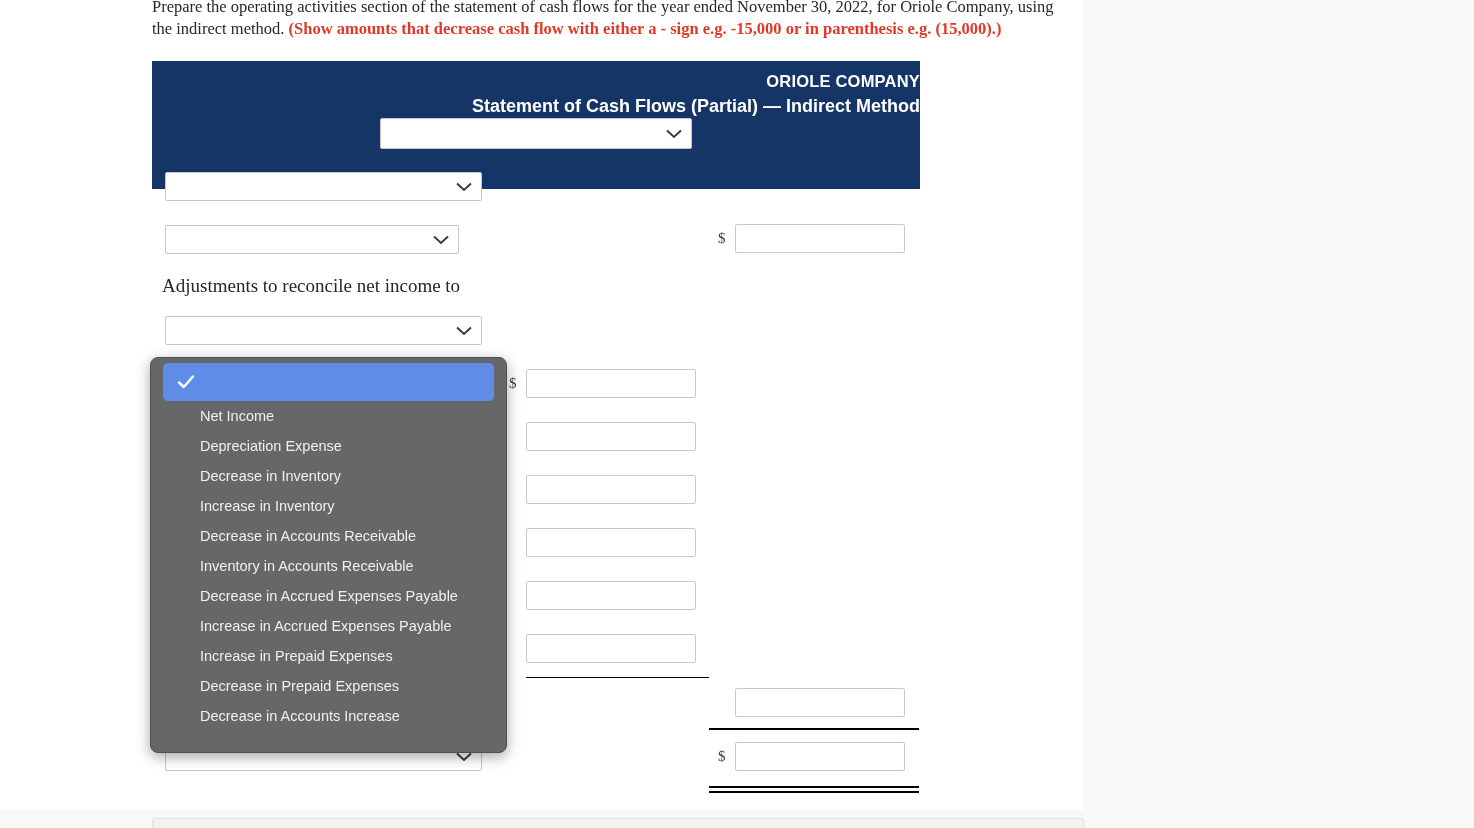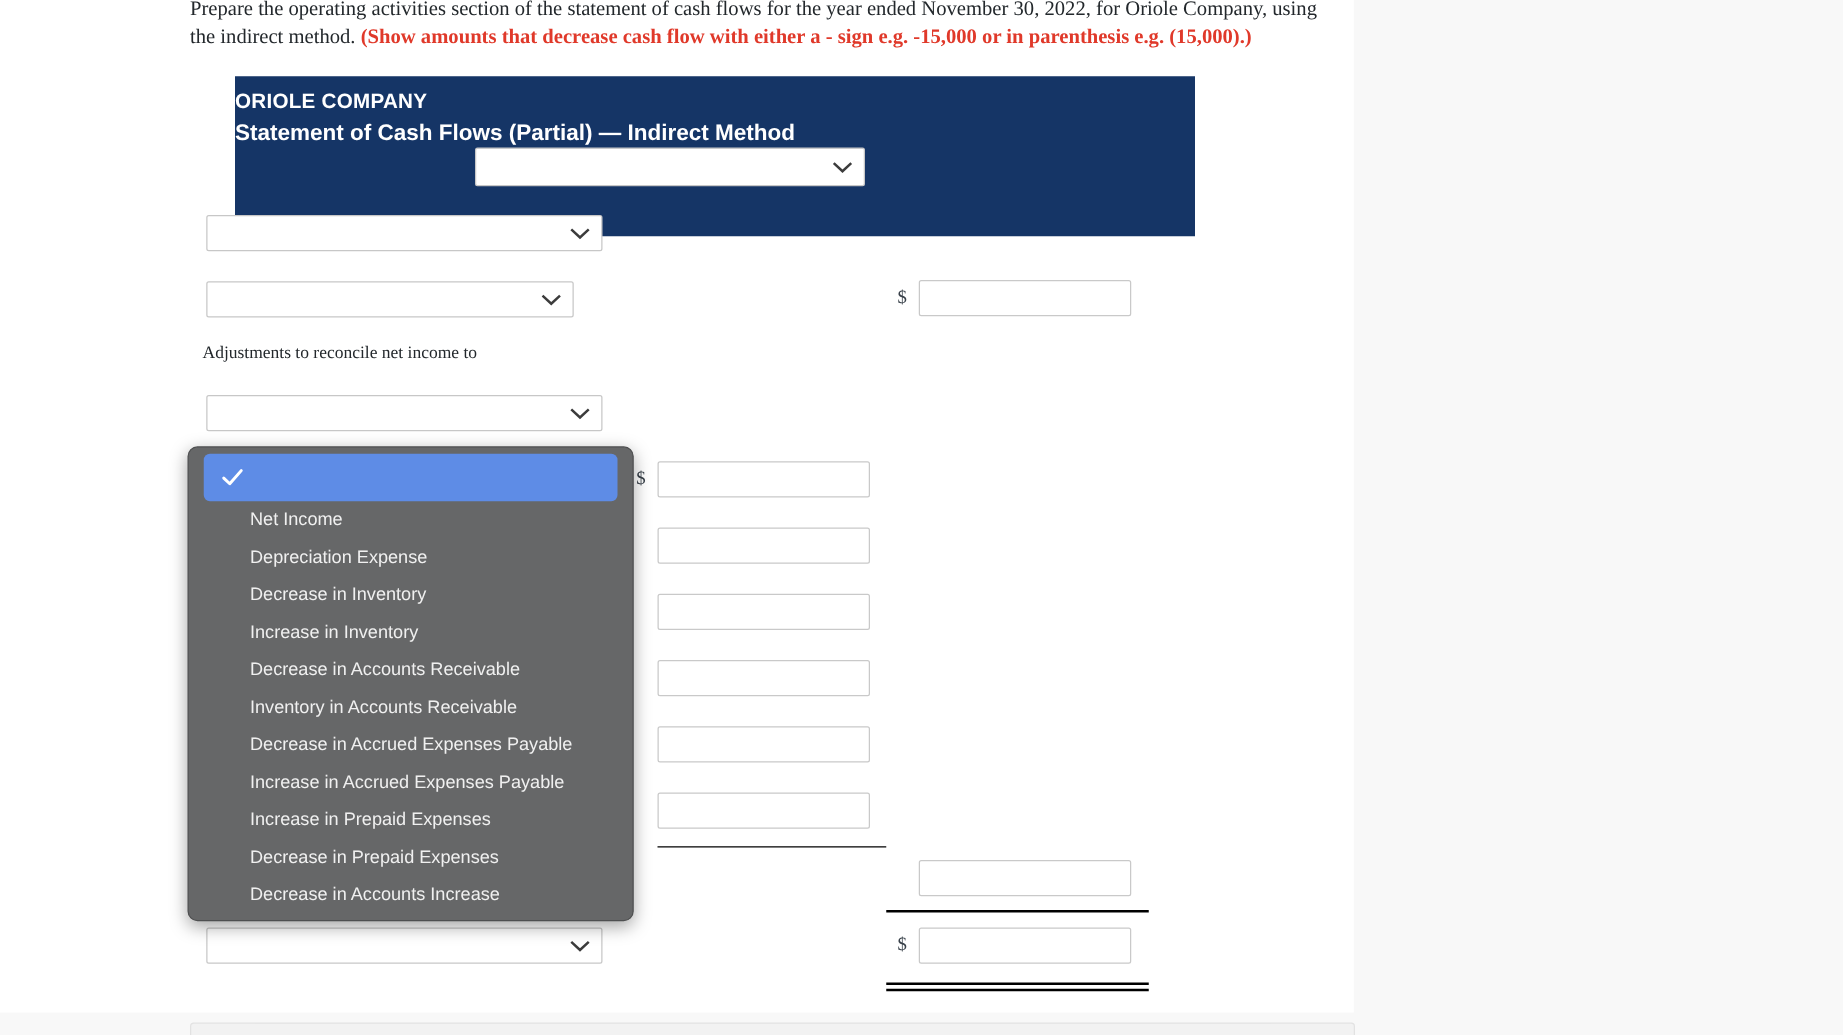--- a/index.html
+++ b/index.html
@@ -37,22 +37,21 @@
     font-weight: bold;
     font-family: "Liberation Serif", serif;
   }
 
   
   .stmt-header {
     position: absolute;
     left: 152px; top: 61px;
     width: 768px; height: 128px;
     background: #153566;
-    text-align: left;
-    margin-left: 36px;
+    text-align: right;
   }
   .stmt-company {
     margin-top: 11px;
     color: #ffffff;
     font-size: 16.5px;
     font-weight: bold;
     letter-spacing: .2px;
     font-family: "Liberation Sans", sans-serif;
   }
   .stmt-subtitle {
@@ -98,21 +97,21 @@
   .sel-7 { left: 165px; top: 528px; width: 317px; height: 29px; }
   .sel-8 { left: 165px; top: 581px; width: 317px; height: 29px; }
   .sel-9 { left: 165px; top: 634px; width: 317px; height: 29px; }
   .sel-10 { left: 165px; top: 689px; width: 317px; height: 29px; }
   .sel-11 { left: 165px; top: 742px; width: 317px; height: 29px; }
 
   
   .adj-label {
     position: absolute;
     left: 162px; top: 275px;
-    font-size: 14px;
+    font-size: 19px;
     color: #23282c;
     font-family: "Liberation Serif", serif;
   }
 
   
   .inp {
     position: absolute;
     background: #ffffff;
     border: 1px solid #c9c9c9;
     border-radius: 2px;
@@ -161,21 +160,21 @@
   }
 
   
   .dropdown {
     position: absolute;
     left: 150px; top: 357px;
     width: 357px;
     background: #666768;
     border: 1px solid #4e4f50;
     border-radius: 8px;
-    padding: 5px 0 5px 0;
+    padding: 5px 0 21px 0;
     box-shadow: 0 4px 14px rgba(0,0,0,.35);
     z-index: 50;
   }
   .dd-item {
     height: 30px;
     line-height: 30px;
     padding-left: 49px;
     color: #f0f0f0;
     font-size: 14.5px;
     font-family: "Liberation Sans", sans-serif;

